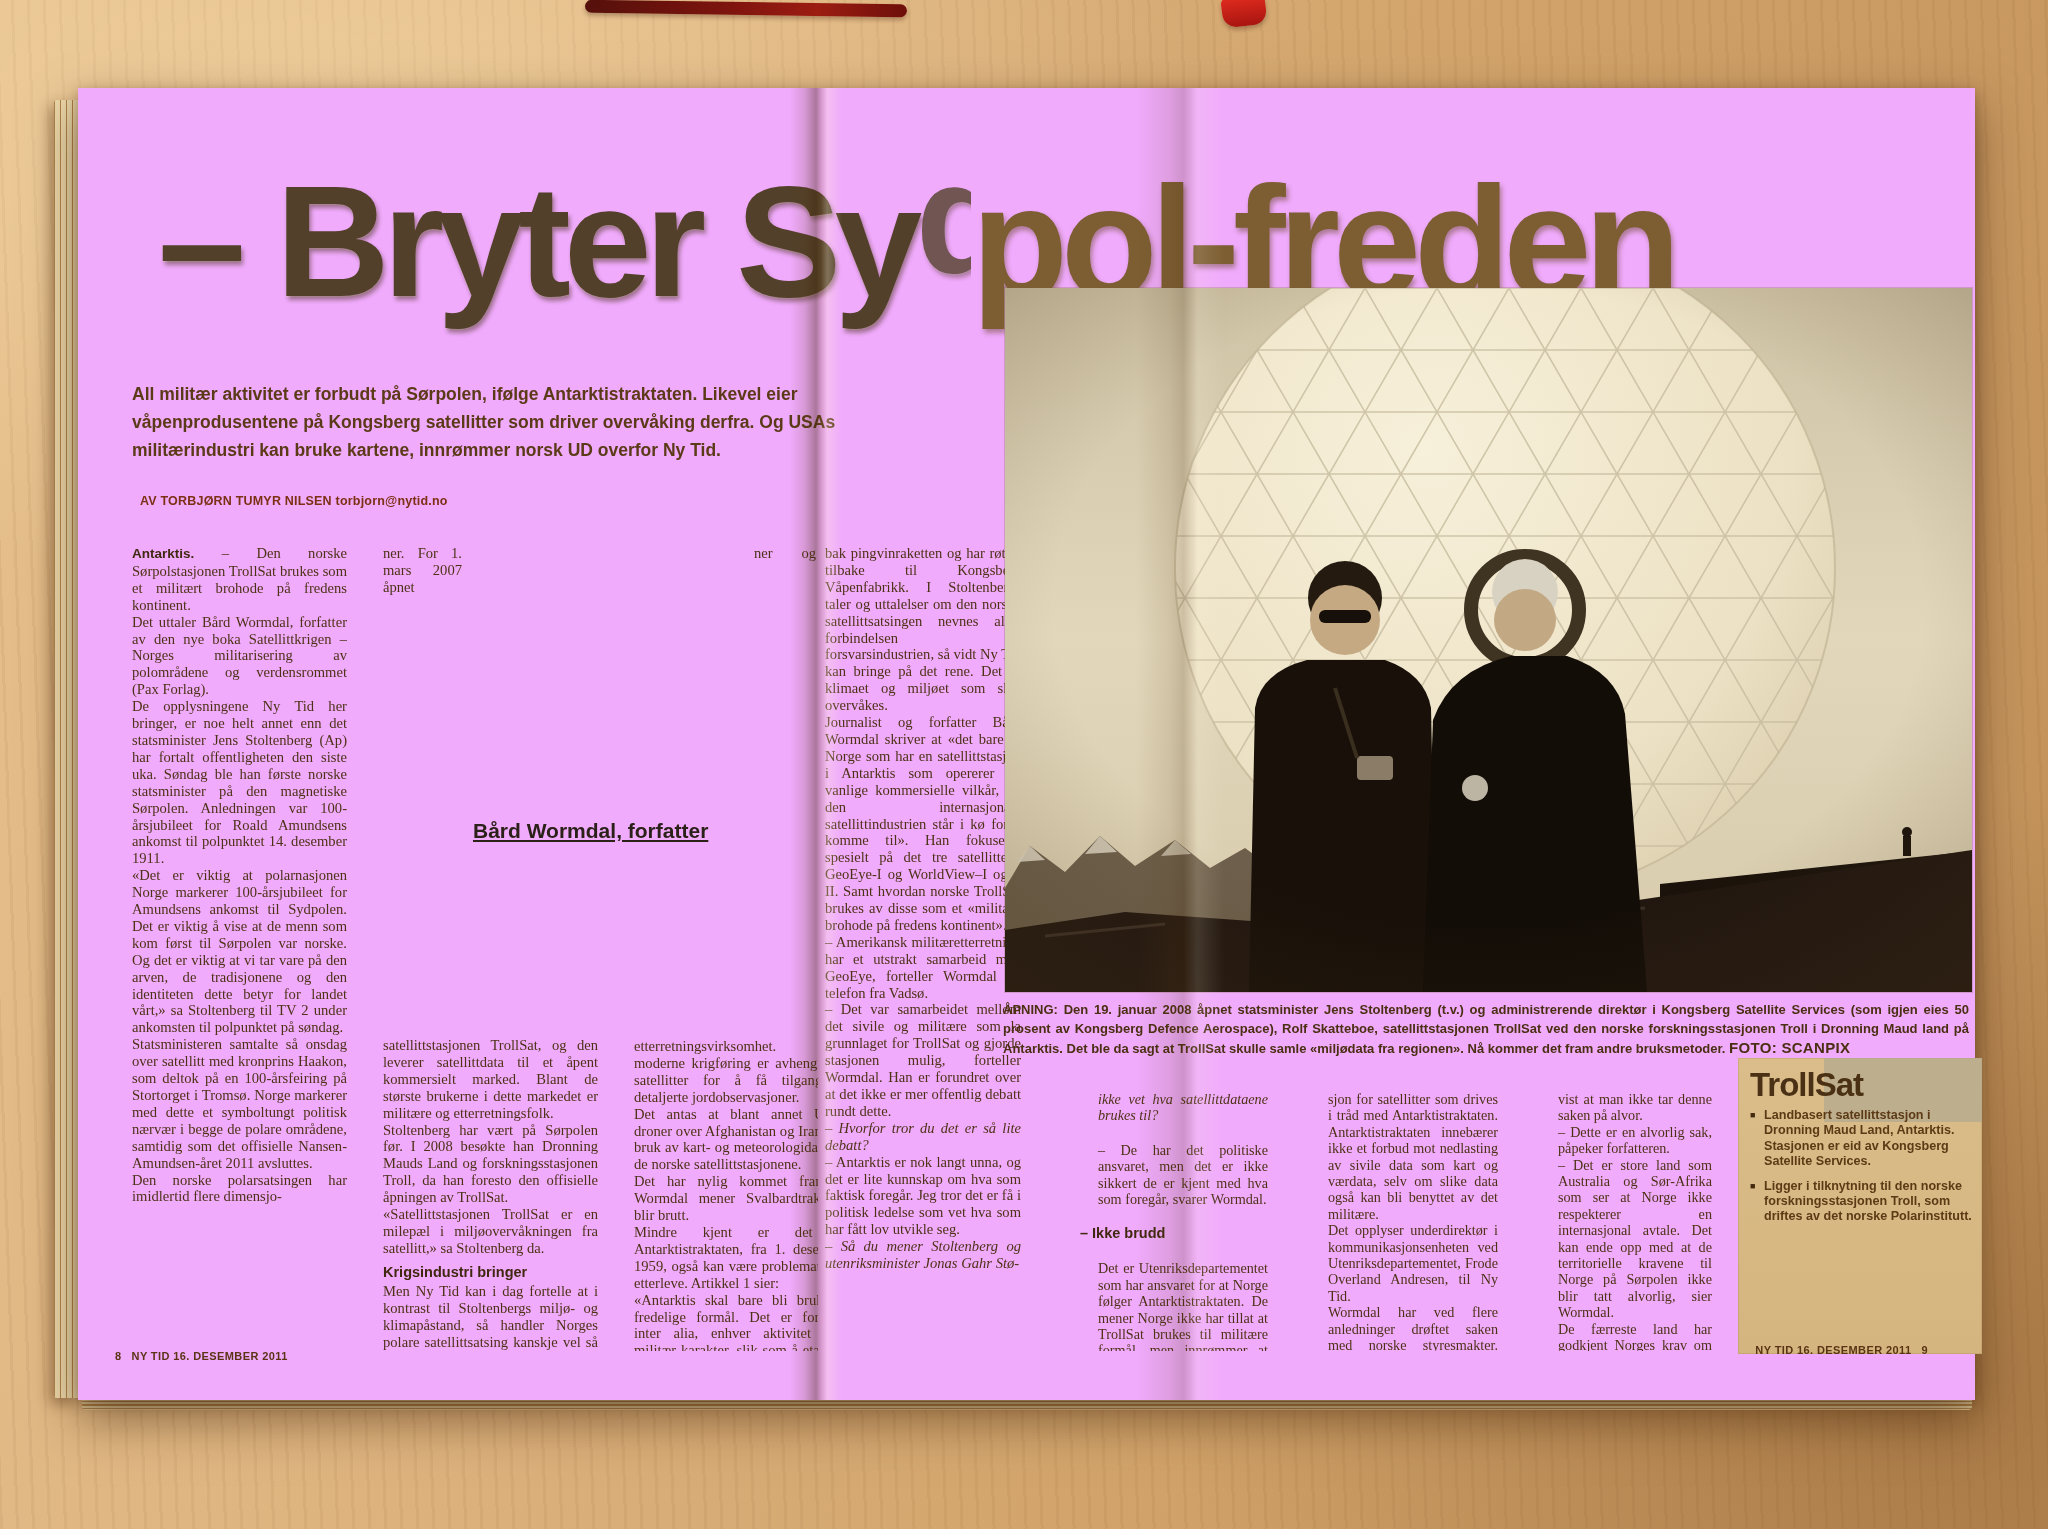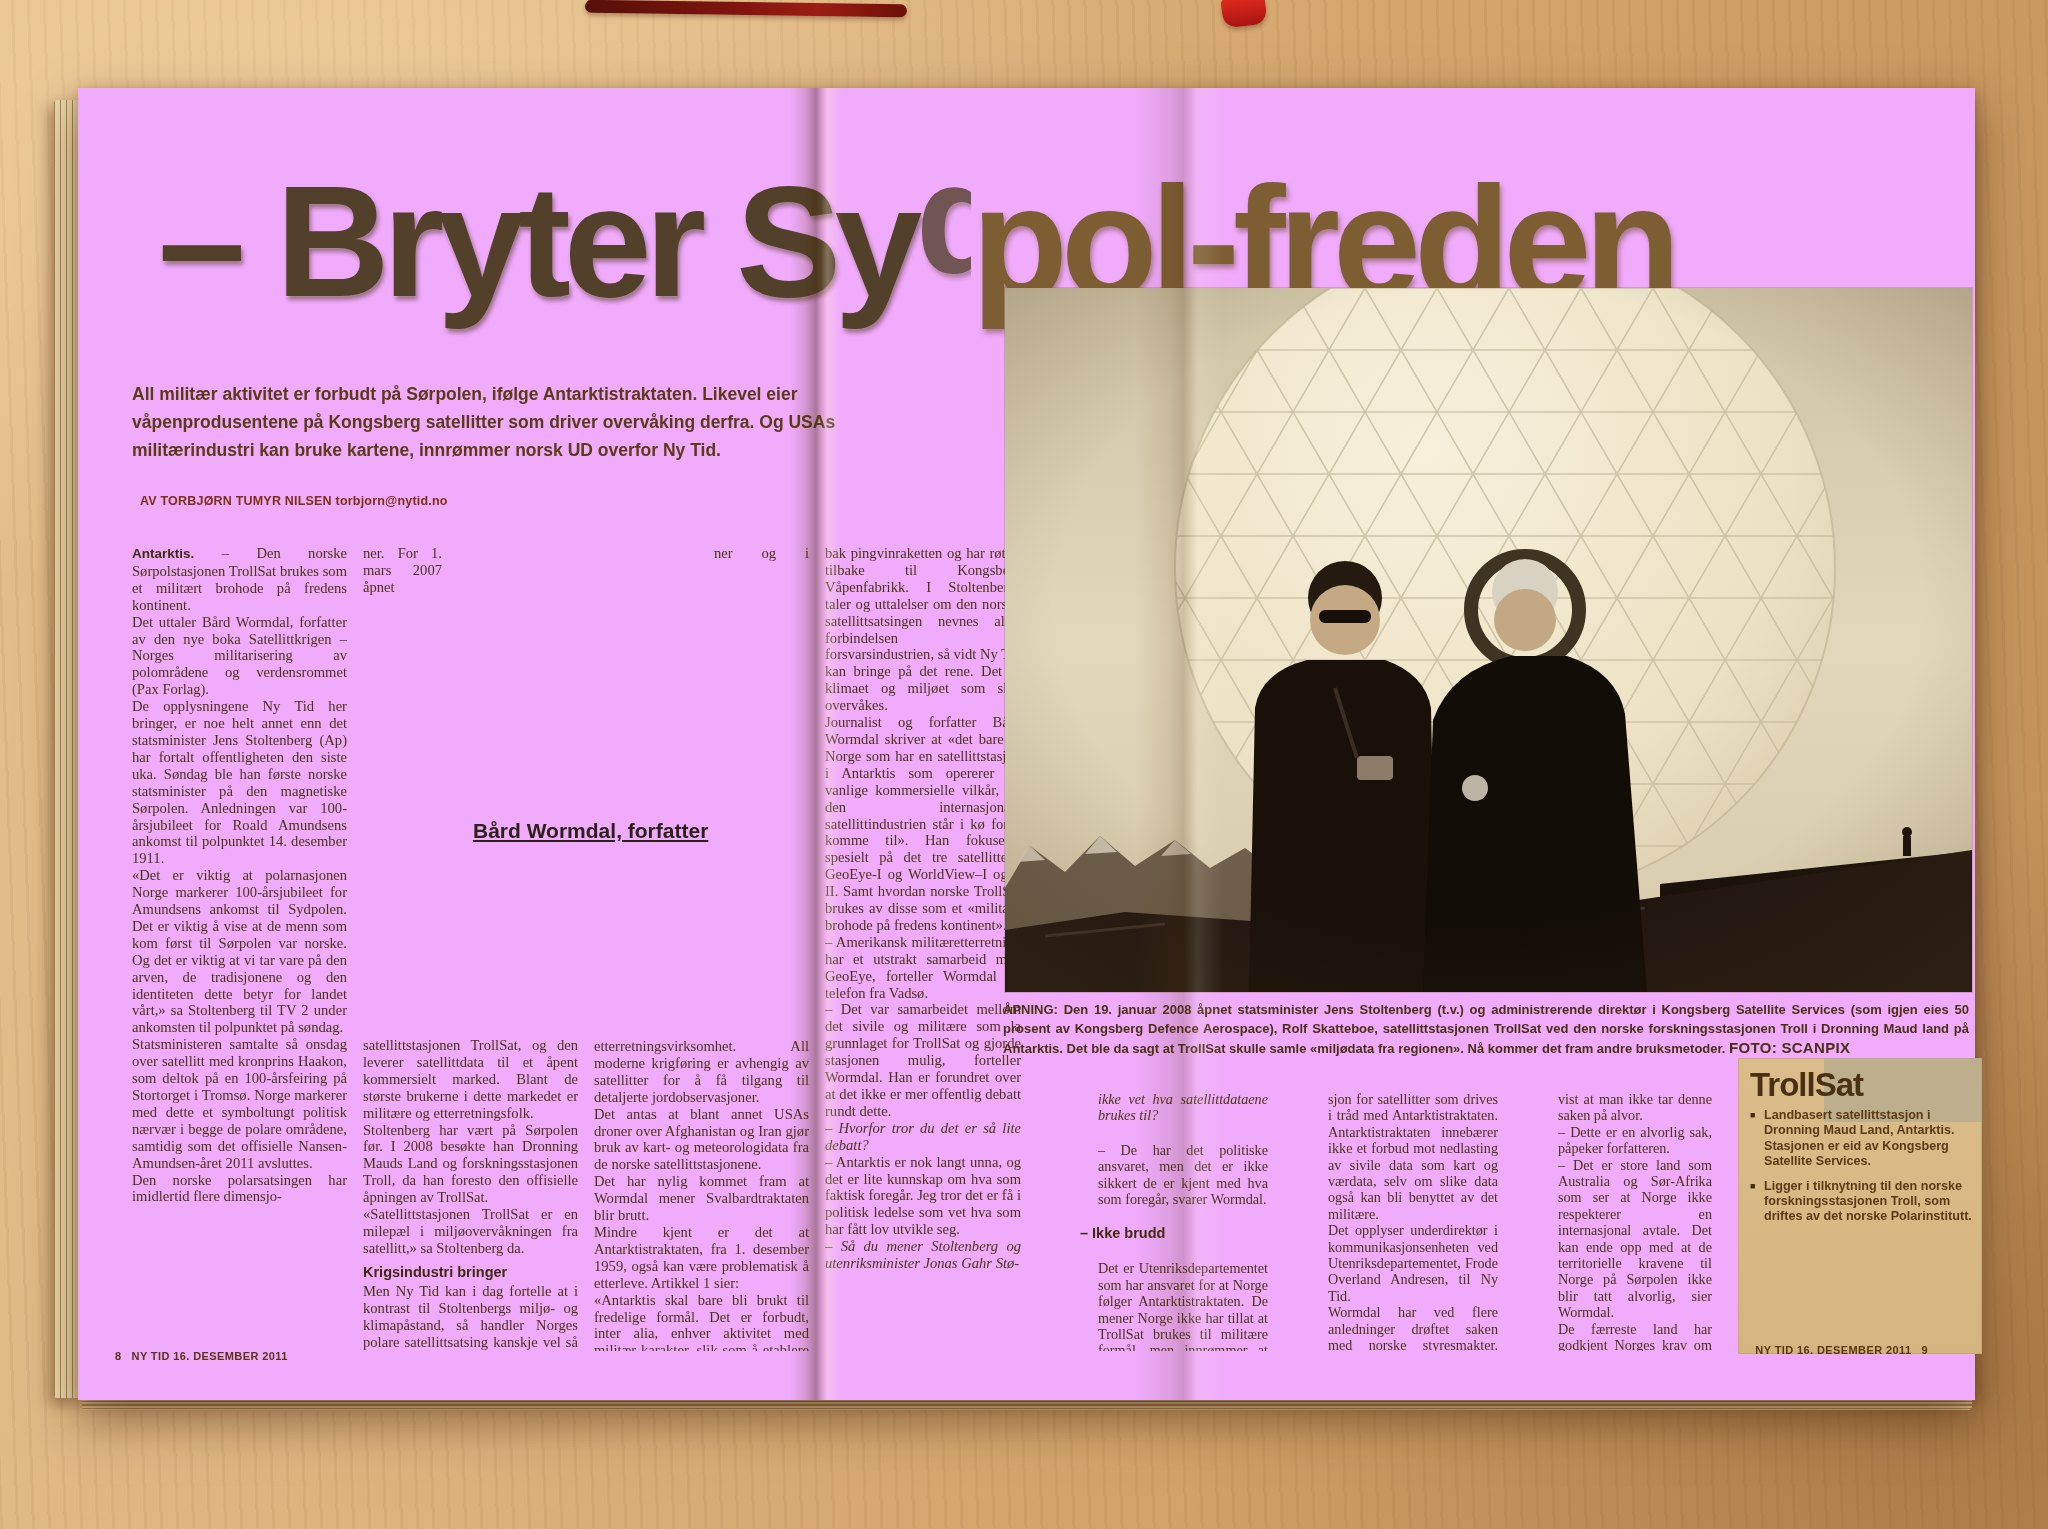--- a/index.html
+++ b/index.html
@@ -45,21 +45,21 @@
   .hl-mid{display:inline-block;width:56px;overflow:hidden;opacity:.8;}
   .hl-right{color:#7d5e33;text-shadow:2px 4px 5px rgba(90,62,24,.45);}
   
   .standfirst{position:absolute;left:54px;top:292px;width:706px;margin:0;z-index:8;
     font-family:"Liberation Sans",sans-serif;font-weight:700;font-size:17.5px;line-height:28px;
     color:#5b3a18;}
   .byline{position:absolute;left:54px;top:398px;margin:8px;z-index:8;
     font-family:"Liberation Sans",sans-serif;font-weight:700;font-size:12.5px;color:#7c3014;letter-spacing:.2px;}
   
   .bodytext{font-size:14.6px;line-height:16.9px;color:#4d3216;text-align:justify;}
-  .cols-left{position:absolute;left:54px;top:457px;width:686px;height:806px;overflow:hidden;display:flex;gap:16px;z-index:8;}
+  .cols-left{position:absolute;left:54px;top:457px;width:686px;height:806px;overflow:hidden;display:flex;gap:36px;z-index:8;}
   .cols-left .col{width:215px;flex:0 0 215px;overflow:hidden;}
   .seg{white-space:pre-line;}
   .lead-in{font-family:"Liberation Sans",sans-serif;font-weight:700;font-size:13.5px;color:#3f2a10;}
   .subhead{font-family:"Liberation Sans",sans-serif;font-weight:700;font-size:14.5px;line-height:17px;
     color:#40280f;margin:7px 0 2px;}
   .pq-hole-r{float:right;width:128px;height:238px;margin:250px 0 4px 8px;}
   .pq-hole-l{float:left;width:112px;height:244px;margin:245px 8px 4px 0;}
   .pull-quote{position:absolute;left:395px;top:727px;width:258px;z-index:9;
     font-family:"Liberation Sans",sans-serif;font-weight:700;color:#2b2118;}
   .pq-text{font-size:22px;line-height:36px;letter-spacing:-.3px;}

